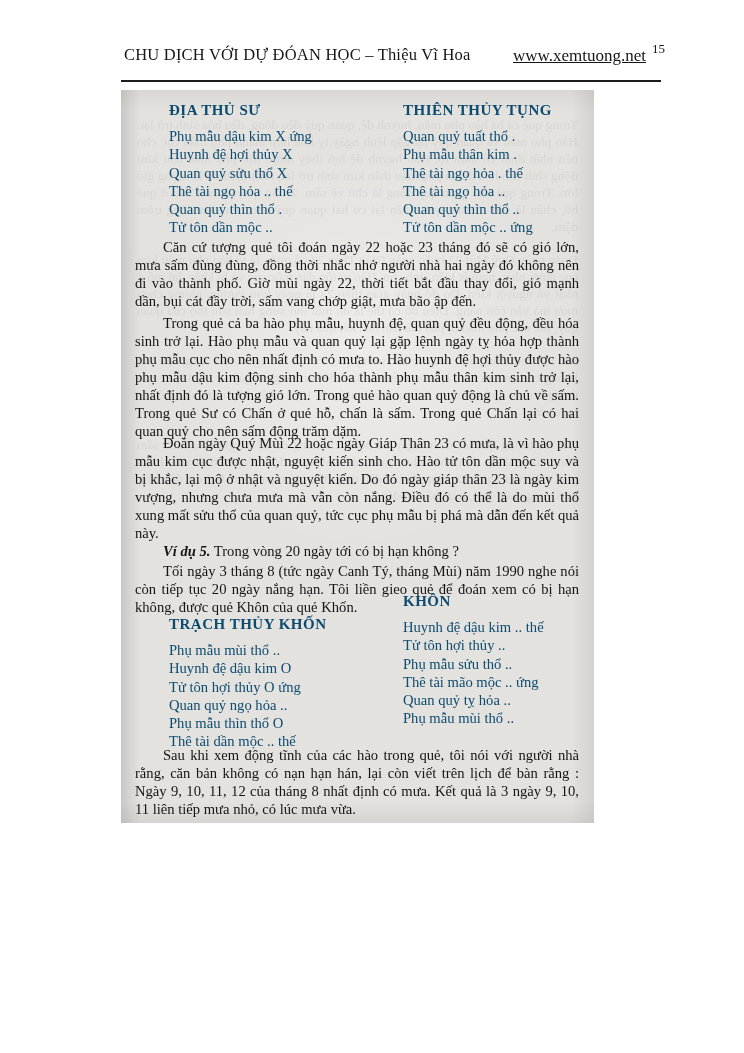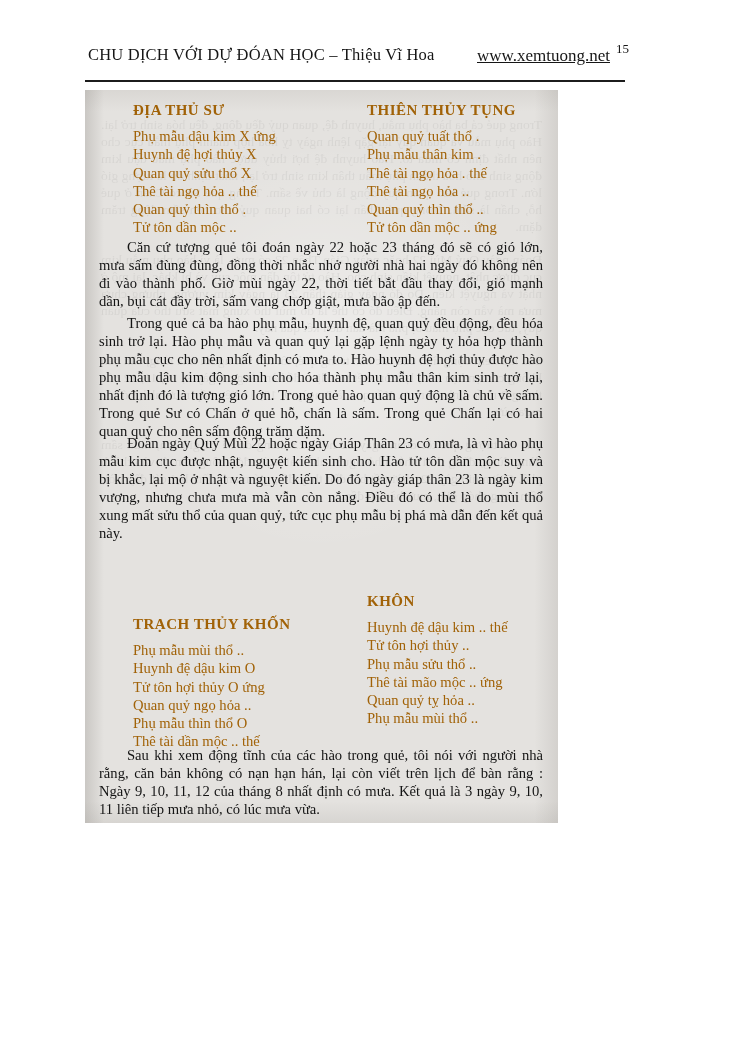--- a/index.html
+++ b/index.html
@@ -1,21 +1,21 @@
 <!DOCTYPE html>
 <html><head>
 <meta charset="utf-8">
 <style>
   html,body{margin:0;padding:0;}
   body{
     width:744px;height:1053px;background:#ffffff;
     font-family:"Liberation Serif", serif;color:#161616;
     position:relative;overflow:hidden;
   }
-  .page{position:absolute;inset:0;background:#fff;}
+  .page{position:absolute;inset:0;background:#fff;margin-left:36px;}
 
   
   .hdr-title{
     position:absolute;left:88px;top:45px;
     font-size:16.5px;letter-spacing:.2px;white-space:nowrap;
   }
   .hdr-url{
     position:absolute;left:477px;top:46px;
     font-size:17px;text-decoration:underline;white-space:nowrap;
   }
@@ -46,21 +46,21 @@
   .bleed{
     position:absolute;left:0;top:0;width:473px;height:733px;
     transform:scaleX(-1);opacity:.06;filter:blur(.7px);
     font-size:13.5px;line-height:17px;text-align:justify;
     padding:26px 16px;box-sizing:border-box;color:#1a1a1a;
     pointer-events:none;
   }
   .bleed p{margin:0 0 16px;}
 
   
-  .hexcol{position:absolute;font-size:14.6px;color:#a16207;}
+  .hexcol{position:absolute;font-size:14.6px;color:#0c4a6e;}
   .hextitle{
     font-weight:bold;font-size:15px;letter-spacing:.5px;
     margin:0 0 8px 0;white-space:nowrap;
   }
   .hexrow{line-height:18.3px;white-space:nowrap;}
 
   .t1-left{left:48px;top:12px;}
   .t1-right{left:282px;top:12px;}
   .t2-left{left:48px;top:526px;}
   .t2-right{left:282px;top:503px;}
@@ -115,21 +115,24 @@
       <div class="hexrow">Thê tài ngọ hỏa . thế</div>
       <div class="hexrow">Thê tài ngọ hỏa ..</div>
       <div class="hexrow">Quan quỷ thìn thổ ..</div>
       <div class="hexrow">Tử tôn dần mộc .. ứng</div>
     </div>
 
     <p class="para p1">Căn cứ tượng quẻ tôi đoán ngày 22 hoặc 23 tháng đó sẽ có gió lớn, mưa sấm đùng đùng, đồng thời nhắc nhở người nhà hai ngày đó không nên đi vào thành phố. Giờ mùi ngày 22, thời tiết bắt đầu thay đổi, gió mạnh dần, bụi cát đầy trời, sấm vang chớp giật, mưa bão ập đến.</p>
     <p class="para p2">Trong quẻ cả ba hào phụ mẫu, huynh đệ, quan quỷ đều động, đều hóa sinh trở lại. Hào phụ mẫu và quan quỷ lại gặp lệnh ngày tỵ hỏa hợp thành phụ mẫu cục cho nên nhất định có mưa to. Hào huynh đệ hợi thủy được hào phụ mẫu dậu kim động sinh cho hóa thành phụ mẫu thân kim sinh trở lại, nhất định đó là tượng gió lớn. Trong quẻ hào quan quỷ động là chủ về sấm. Trong quẻ Sư có Chấn ở quẻ hỗ, chấn là sấm. Trong quẻ Chấn lại có hai quan quỷ cho nên sấm động trăm dặm.</p>
     <p class="para p3">Đoán ngày Quý Mùi 22 hoặc ngày Giáp Thân 23 có mưa, là vì hào phụ mẫu kim cục được nhật, nguyệt kiến sinh cho. Hào tử tôn dần mộc suy và bị khắc, lại mộ ở nhật và nguyệt kiến. Do đó ngày giáp thân 23 là ngày kim vượng, nhưng chưa mưa mà vẫn còn nắng. Điều đó có thể là do mùi thổ xung mất sửu thổ của quan quỷ, tức cục phụ mẫu bị phá mà dẫn đến kết quả này.</p>
 
+    <p class="para pexample"><span class="example-label">Ví dụ 5.</span>
+      <span>Trong vòng 20 ngày tới có bị hạn không ?</span></p>
 
+    <p class="para p4">Tối ngày 3 tháng 8 (tức ngày Canh Tý, tháng Mùi) năm 1990 nghe nói còn tiếp tục 20 ngày nắng hạn. Tôi liền gieo quẻ để đoán xem có bị hạn không, được quẻ Khôn của quẻ Khốn.</p>
 
     <div class="hexcol t2-left">
       <div class="hextitle">TRẠCH THỦY KHỐN</div>
       <div class="hexrow">Phụ mẫu mùi thổ ..</div>
       <div class="hexrow">Huynh đệ dậu kim O</div>
       <div class="hexrow">Tử tôn hợi thủy O ứng</div>
       <div class="hexrow">Quan quỷ ngọ hỏa ..</div>
       <div class="hexrow">Phụ mẫu thìn thổ O</div>
       <div class="hexrow">Thê tài dần mộc .. thế</div>
     </div>

